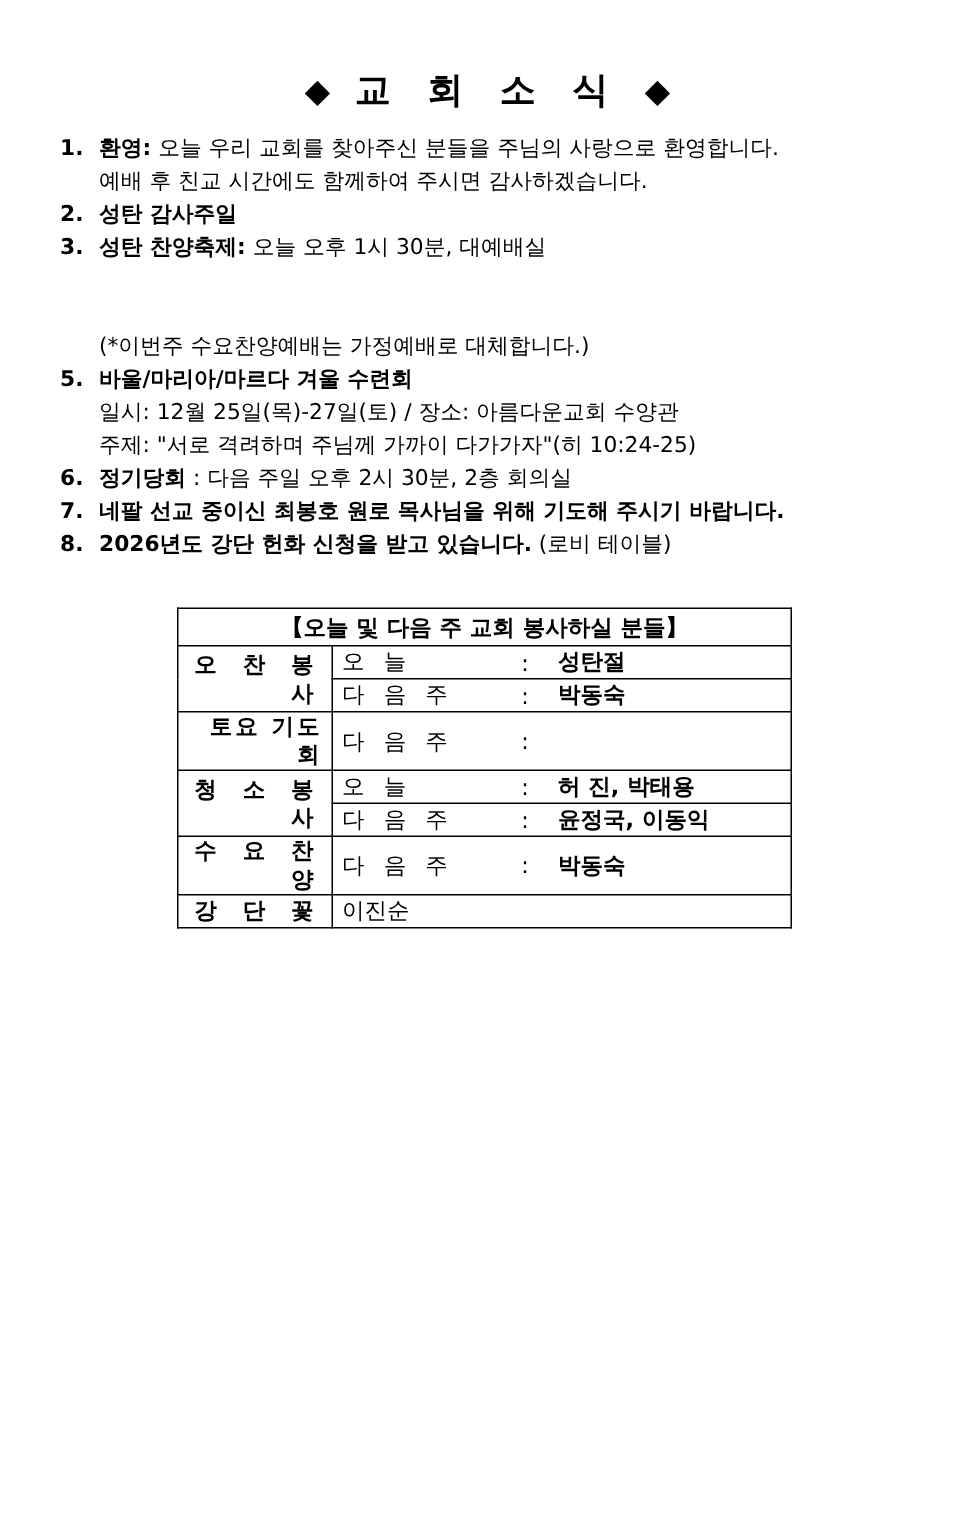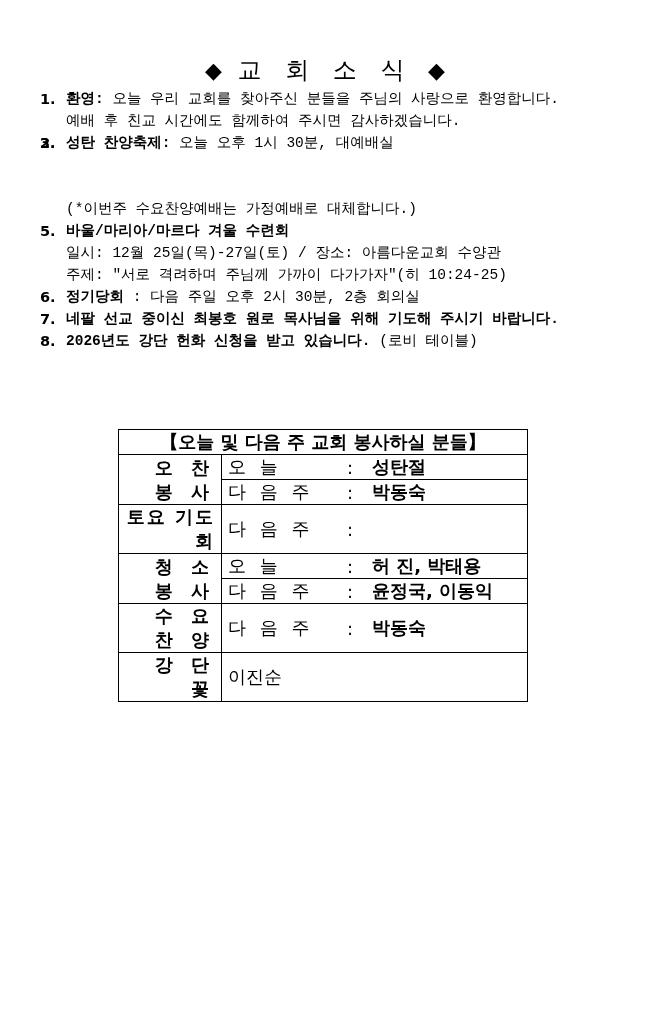--- a/index.html
+++ b/index.html
@@ -1,28 +1,28 @@
 <!DOCTYPE html>
 <html><head>
 <meta charset="utf-8">
 <style>
   html, body { margin: 0; padding: 0; background: #ffffff; }
   body { width: 650px; height: 1020px; position: relative; overflow: hidden;
          font-family: "DejaVu Sans", "Liberation Sans", sans-serif; color: #000; }
-  .title { position: absolute; top: 54px; left: 0; width: 650px; text-align: center;
-           font-size: 24px; font-weight: normal; letter-spacing: 8px; }
+  .title { position: absolute; top: 44px; left: 0; width: 650px; text-align: center;
+           font-size: 24px; font-weight: bold; letter-spacing: 8px; }
   .title .diamond { font-size: 22px; letter-spacing: 0; }
   .list { position: absolute; top: 88px; left: 40px; width: 590px; font-size: 14.5px; line-height: 22px; }
   .item { position: relative; padding-left: 26px; }
   .num { position: absolute; left: 0; top: 0; font-weight: bold; }
   .b { font-weight: bold; }
-  .line { white-space: nowrap; font-family: Liberation Mono, monospace; }
+  .line { white-space: nowrap; }
   .spacer { height: 44px; }
-  .services { position: absolute; top: 429px; left: 118px; width: 410px;
-              border-collapse: collapse; font-size: 18px; }
+  .services { position: absolute; top: 405px; left: 118px; width: 410px;
+              border-collapse: collapse; font-size: 15px; }
   .services td { border: 1px solid #000; height: 21px; padding: 0 6px; }
   .services .head { text-align: center; font-weight: bold; height: 24px; }
   .services .cat { width: 90px; text-align: right; font-weight: bold; letter-spacing: 6px; }
   .services .when { width: 100px; letter-spacing: 4px; }
   .services .colon { width: 20px; text-align: center; border-left: none; border-right: none; }
   .services .when { border-right: none; margin-top: 48px; }
   .services .names { font-weight: bold; border-left: none; }
   .services .single { font-weight: normal; }
 </style>
 </head>
@@ -37,20 +37,21 @@
 <div class="list">
 
   <div class="item">
     <span class="num">1.</span>
     <div class="line"><span class="b">환영:</span> <span>오늘 우리 교회를 찾아주신 분들을 주님의 사랑으로 환영합니다.</span></div>
     <div class="line">예배 후 친교 시간에도 함께하여 주시면 감사하겠습니다.</div>
   </div>
 
   <div class="item">
     <span class="num">2.</span>
+    <div class="line b">성탄 감사주일</div>
   </div>
 
   <div class="item">
     <span class="num">3.</span>
     <div class="line"><span class="b">성탄 찬양축제:</span> <span>오늘 오후 1시 30분, 대예배실</span></div>
   </div>
   <div class="spacer"></div>
 
   <div class="item">
     <div class="line">(*이번주 수요찬양예배는 가정예배로 대체합니다.)</div>

